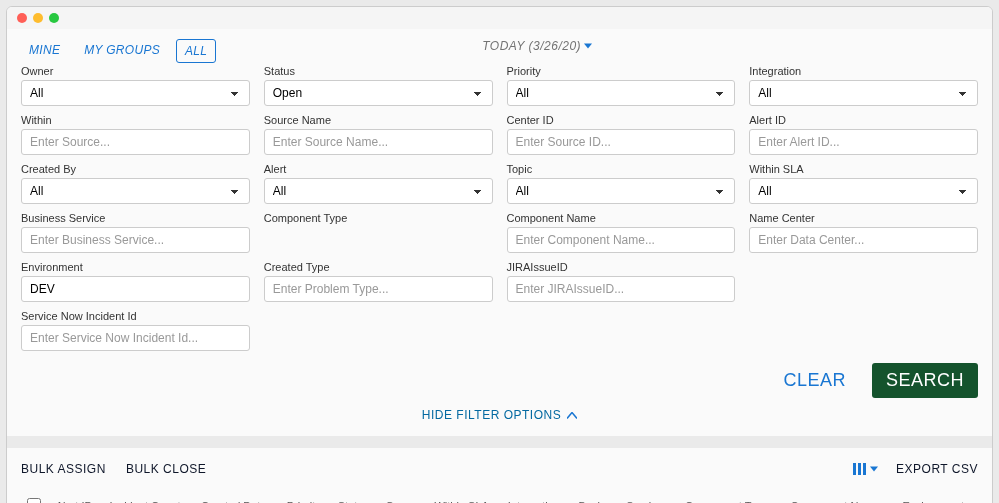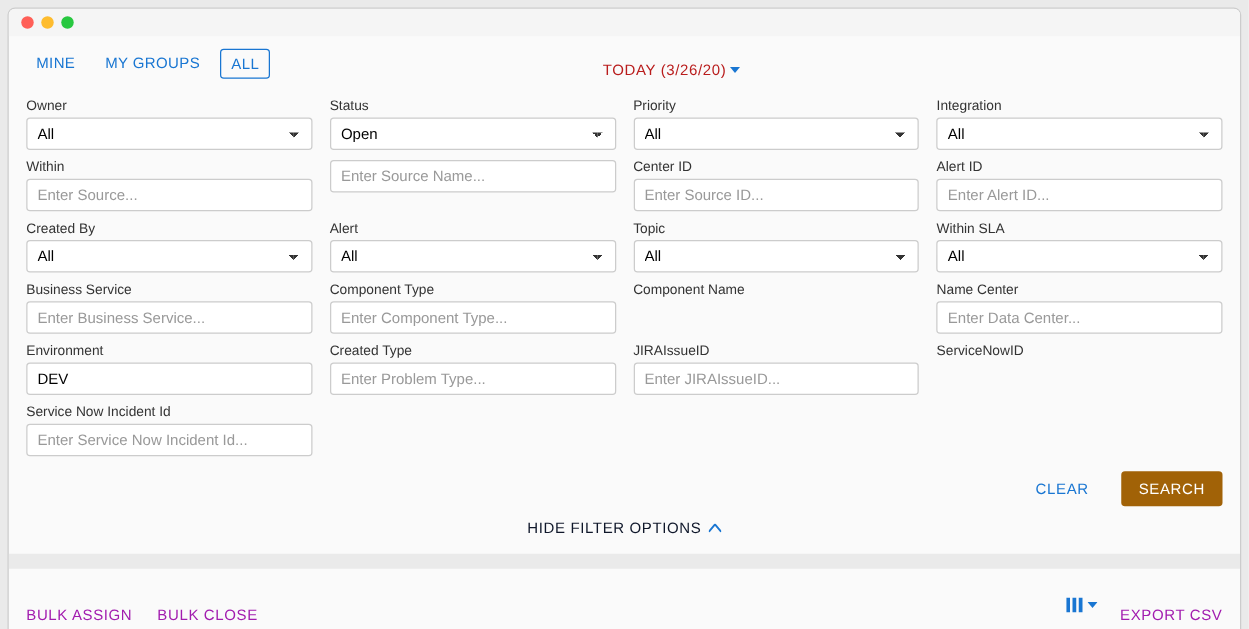--- a/index.html
+++ b/index.html
@@ -4,43 +4,43 @@
 <style>
 * { box-sizing: border-box; margin: 0; padding: 0; font-family: Arial, Helvetica, sans-serif; }
 body { background: #eaeaea; padding: 6px; }
 .window { background: #fafafa; border: 1px solid #ccc; border-radius: 6px; width: 987px; margin: 0 auto; overflow: hidden; }
 .titlebar { height: 22px; display: flex; align-items: center; padding-left: 10px; gap: 6px; background: #f5f5f5; }
 .dot { width: 10px; height: 10px; border-radius: 50%; }
 .dot.red { background: #ff5f57; }
 .dot.yellow { background: #febc2e; }
 .dot.green { background: #28c840; }
 .content { padding: 10px 14px; position: relative; }
-.tabs-row { display: flex; align-items: flex-end; justify-content: space-between; margin-bottom: 16px; }
+.tabs-row { display: flex; align-items: flex-start; justify-content: space-between; margin-bottom: 2px; font-style: italic; }
 .tabs { display: flex; gap: 8px; font-size: 12px; }
 .tab { color: #1976d2; padding: 4px 8px; border-radius: 3px; cursor: pointer; letter-spacing: 0.3px; }
 .tab.active { border: 1px solid #1976d2; }
-.date-picker { color: #b91c1c; font-size: 12px; cursor: pointer; letter-spacing: 0.5px; display: flex; align-items: center; gap: 3px; }
+.date-picker { color: #737373; font-size: 12px; cursor: pointer; letter-spacing: 0.5px; display: flex; align-items: center; gap: 3px; }
 .date-picker svg { width: 8px; height: 6px; }
 .filters { display: grid; grid-template-columns: repeat(4, 1fr); gap: 8px 14px; }
 .field { display: flex; flex-direction: column; gap: 3px; }
 .field label { font-size: 11px; color: #333; }
 .field input, .field select { height: 26px; border: 1px solid #ccc; border-radius: 3px; padding: 0 8px; font-size: 12px; background: #fff; }
 .field input::placeholder { color: #999; }
 .field select { appearance: none; background-image: linear-gradient(45deg, transparent 50%, #333 50%), linear-gradient(135deg, #333 50%, transparent 50%); background-position: calc(100% - 14px) 11px, calc(100% - 10px) 11px; background-size: 4px 4px; background-repeat: no-repeat; }
 .actions-row { display: flex; justify-content: flex-end; gap: 12px; margin-top: 12px; align-items: center; }
-.btn { font-size: 12px; padding: 7px 14px; border-radius: 3px; cursor: pointer; border: none; letter-spacing: 0.5px; }
+.btn { font-size: 18px; padding: 7px 14px; border-radius: 3px; cursor: pointer; border: none; letter-spacing: 0.5px; }
 .btn-clear { background: none; color: #1976d2; }
-.btn-search { background: #a16207; color: #fff; }
-.hide-filter { text-align: left; color: #0f172a; font-size: 12px; margin-top: 10px; cursor: pointer; letter-spacing: 0.5px; display: flex; justify-content: center; align-items: center; gap: 6px; }
+.btn-search { background: #14532d; color: #fff; }
+.hide-filter { text-align: left; color: #0369a1; font-size: 12px; margin-top: 10px; cursor: pointer; letter-spacing: 0.5px; display: flex; justify-content: center; align-items: center; gap: 6px; }
 .hide-filter svg { width: 10px; height: 7px; }
 .divider { height: 12px; background: #eaeaea; margin: 14px -14px 0 -14px; }
 .table-section { padding-top: 14px; }
 .bulk-row { display: flex; justify-content: space-between; align-items: center; margin-bottom: 14px; font-size: 12px; }
 .bulk-actions { display: flex; gap: 20px; }
-.link { color: #a21caf; cursor: pointer; letter-spacing: 0.5px; margin-top: 16px; }
+.link { color: #0f172a; cursor: pointer; letter-spacing: 0.5px; }
 .table-tools { display: flex; align-items: center; gap: 18px; }
 .col-icon { color: #1976d2; cursor: pointer; display: flex; align-items: center; gap: 3px; }
 .table-wrap { overflow-x: auto; }
 table { width: 100%; border-collapse: collapse; font-size: 11px; }
 th { text-align: left; padding: 8px 6px; color: #555; font-weight: normal; white-space: nowrap; border-bottom: 1px solid #e0e0e0; }
 input[type=checkbox] { width: 14px; height: 14px; cursor: pointer; }
 .feedback-tab { position: absolute; right: -14px; top: 190px; background: #ff9800; color: #fff; font-size: 9px; padding: 8px 2px; writing-mode: vertical-rl; transform: rotate(180deg); border-radius: 3px 0 0 3px; cursor: pointer; letter-spacing: 0.5px; }
 </style>
 </head>
 <body>
@@ -85,20 +85,21 @@
       <div class="field">
           <label>Integration</label>
           <select><option>All</option></select>
         </div>
 
       <div class="field">
           <label>Within</label>
           <input placeholder="Enter Source..." style="">
         </div>
       <div class="field">
+          <label>Source Name</label>
           <input placeholder="Enter Source Name..." style="">
         </div>
       <div class="field">
           <label>Center ID</label>
           <input placeholder="Enter Source ID..." style="">
         </div>
       <div class="field">
           <label>Alert ID</label>
           <input placeholder="Enter Alert ID..." style="">
         </div>
@@ -119,44 +120,43 @@
           <label>Within SLA</label>
           <select><option>All</option></select>
         </div>
 
       <div class="field">
           <label>Business Service</label>
           <input placeholder="Enter Business Service..." style="">
         </div>
       <div class="field">
           <label>Component Type</label>
-          <input placeholder="Enter Component Type..." style="">
         </div>
       <div class="field">
           <label>Component Name</label>
+          <input placeholder="Enter Component Name..." style="">
         </div>
       <div class="field">
           <label>Name Center</label>
           <input placeholder="Enter Data Center..." style="">
         </div>
 
       <div class="field">
           <label>Environment</label>
           <input value="DEV" style="">
         </div>
       <div class="field">
           <label>Created Type</label>
           <input placeholder="Enter Problem Type..." style="">
         </div>
       <div class="field">
           <label>JIRAIssueID</label>
           <input placeholder="Enter JIRAIssueID..." style="">
         </div>
       <div class="field">
-          <label>ServiceNowID</label>
         </div>
 
       <div class="field">
           <label>Service Now Incident Id</label>
           <input placeholder="Enter Service Now Incident Id..." style="">
         </div>
     </div>
 
     <div class="actions-row">
       <button class="btn btn-clear">CLEAR</button>

